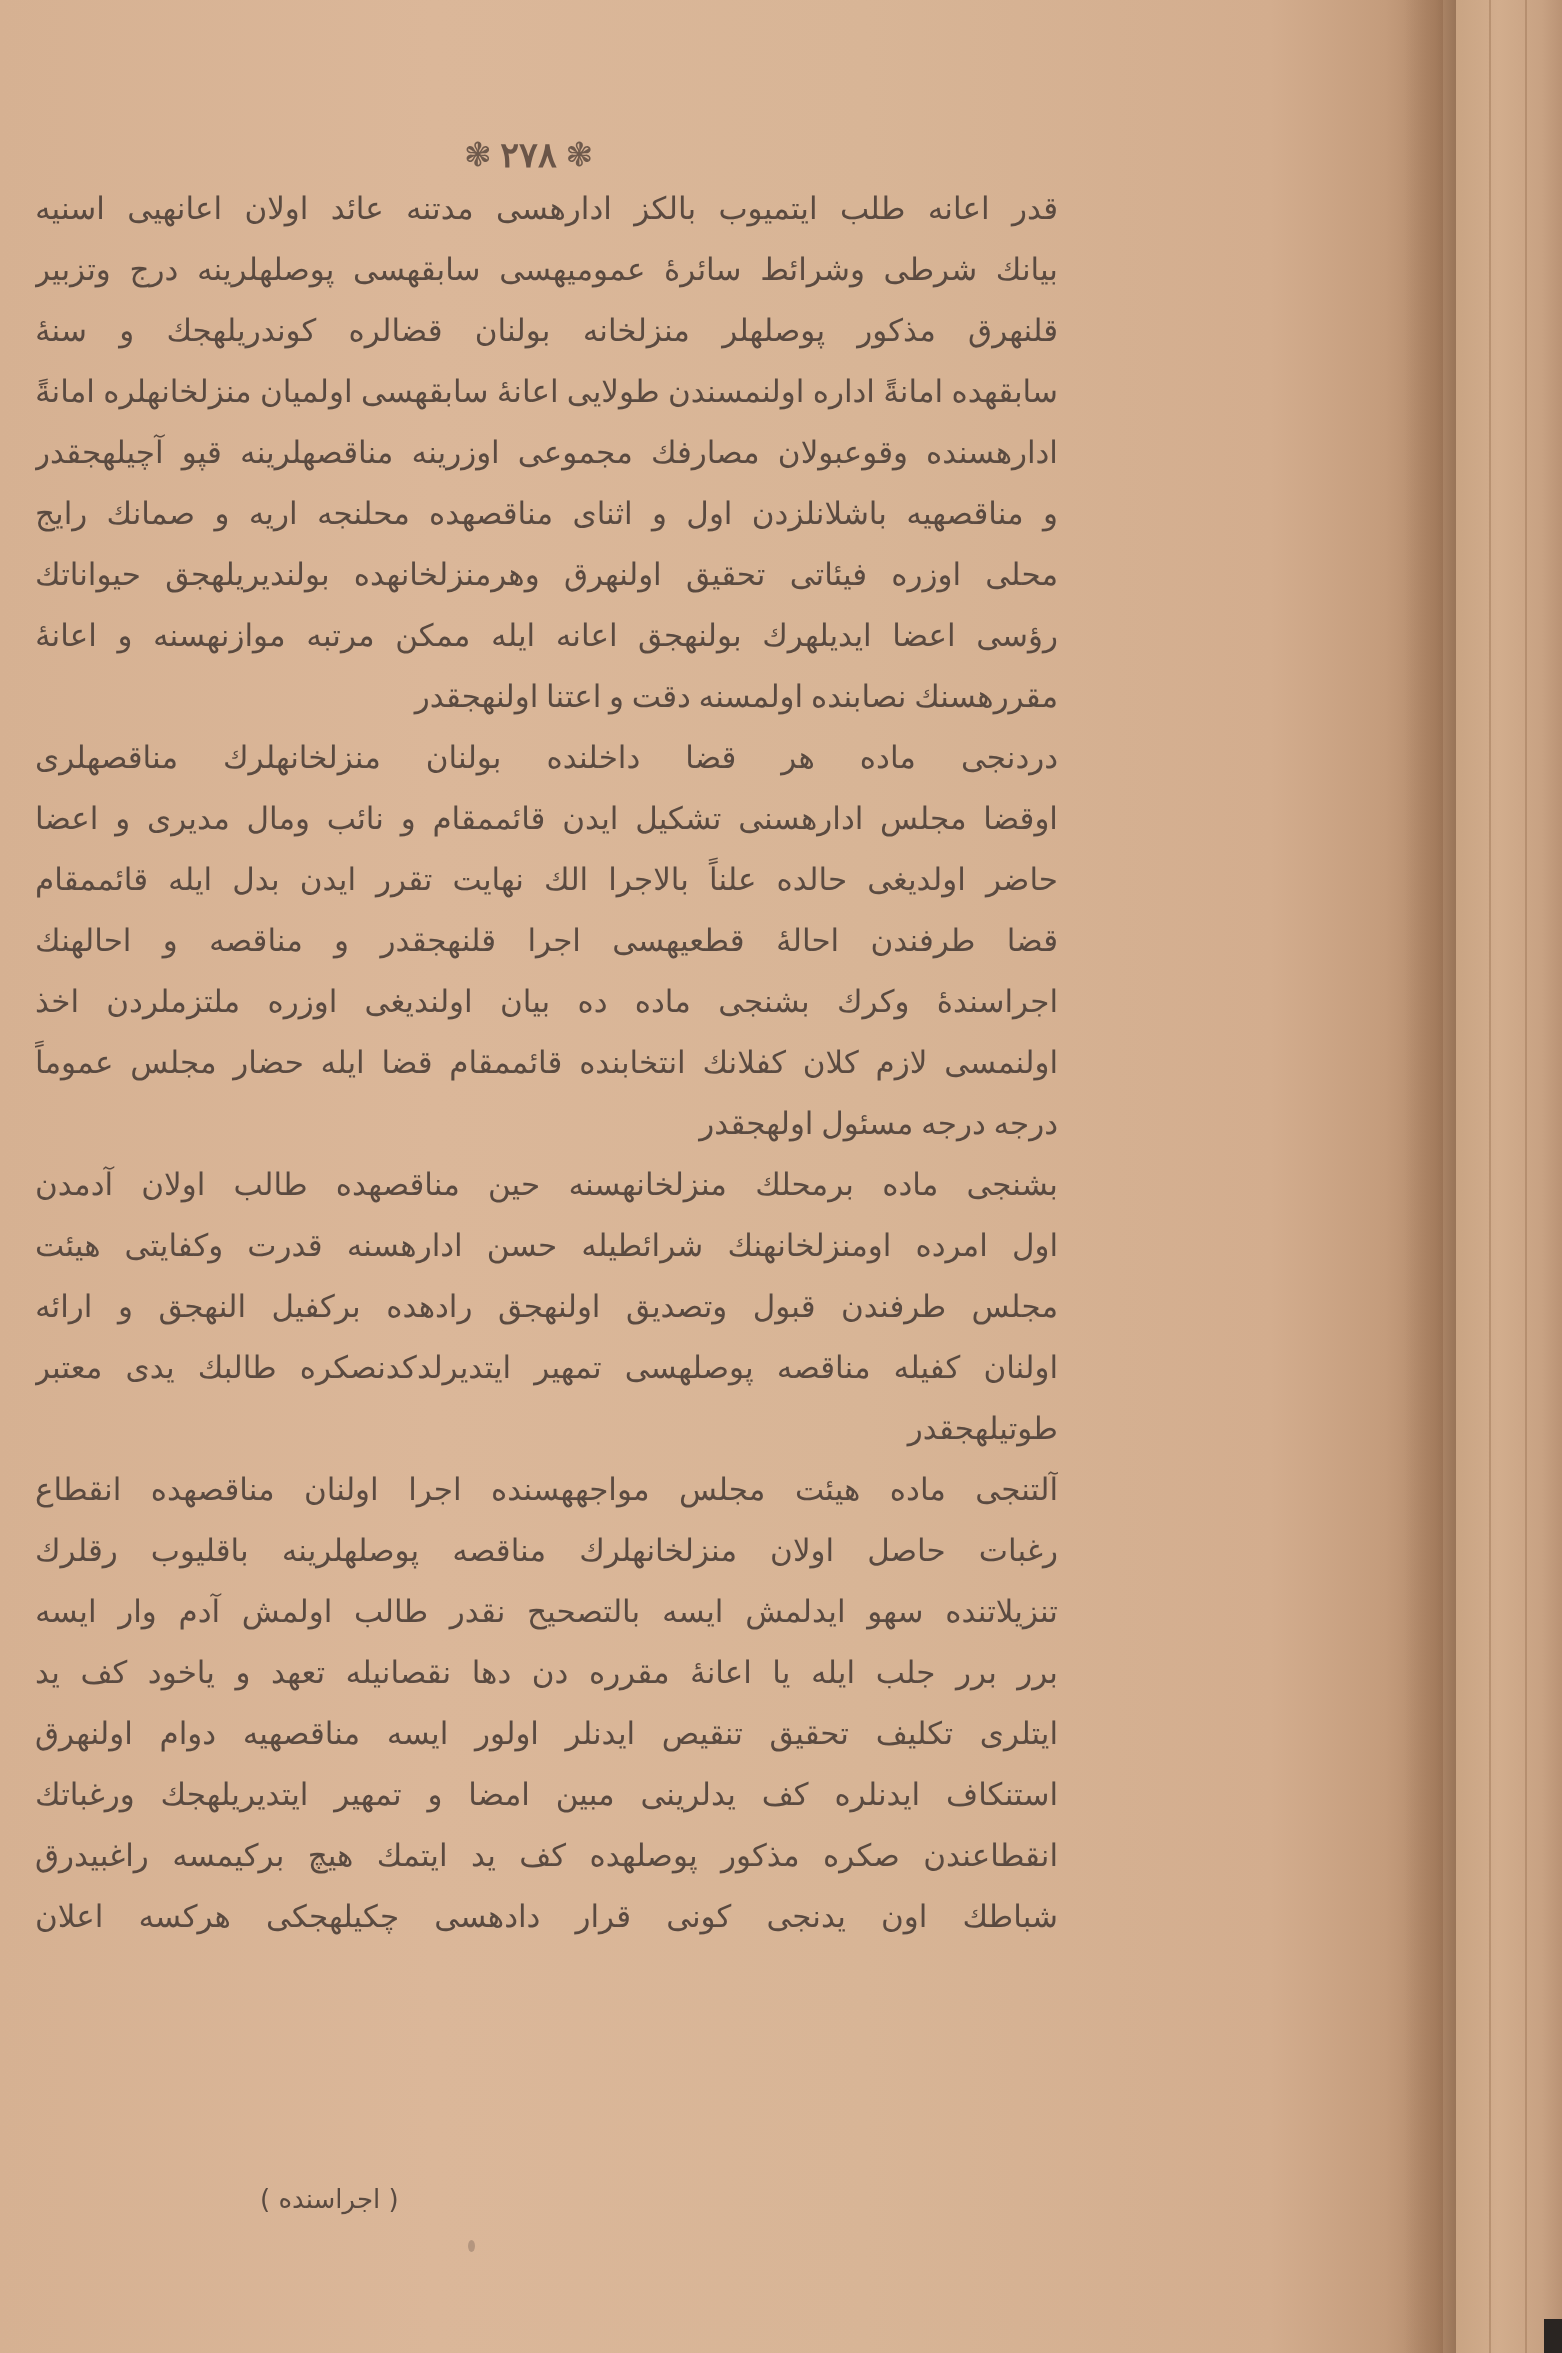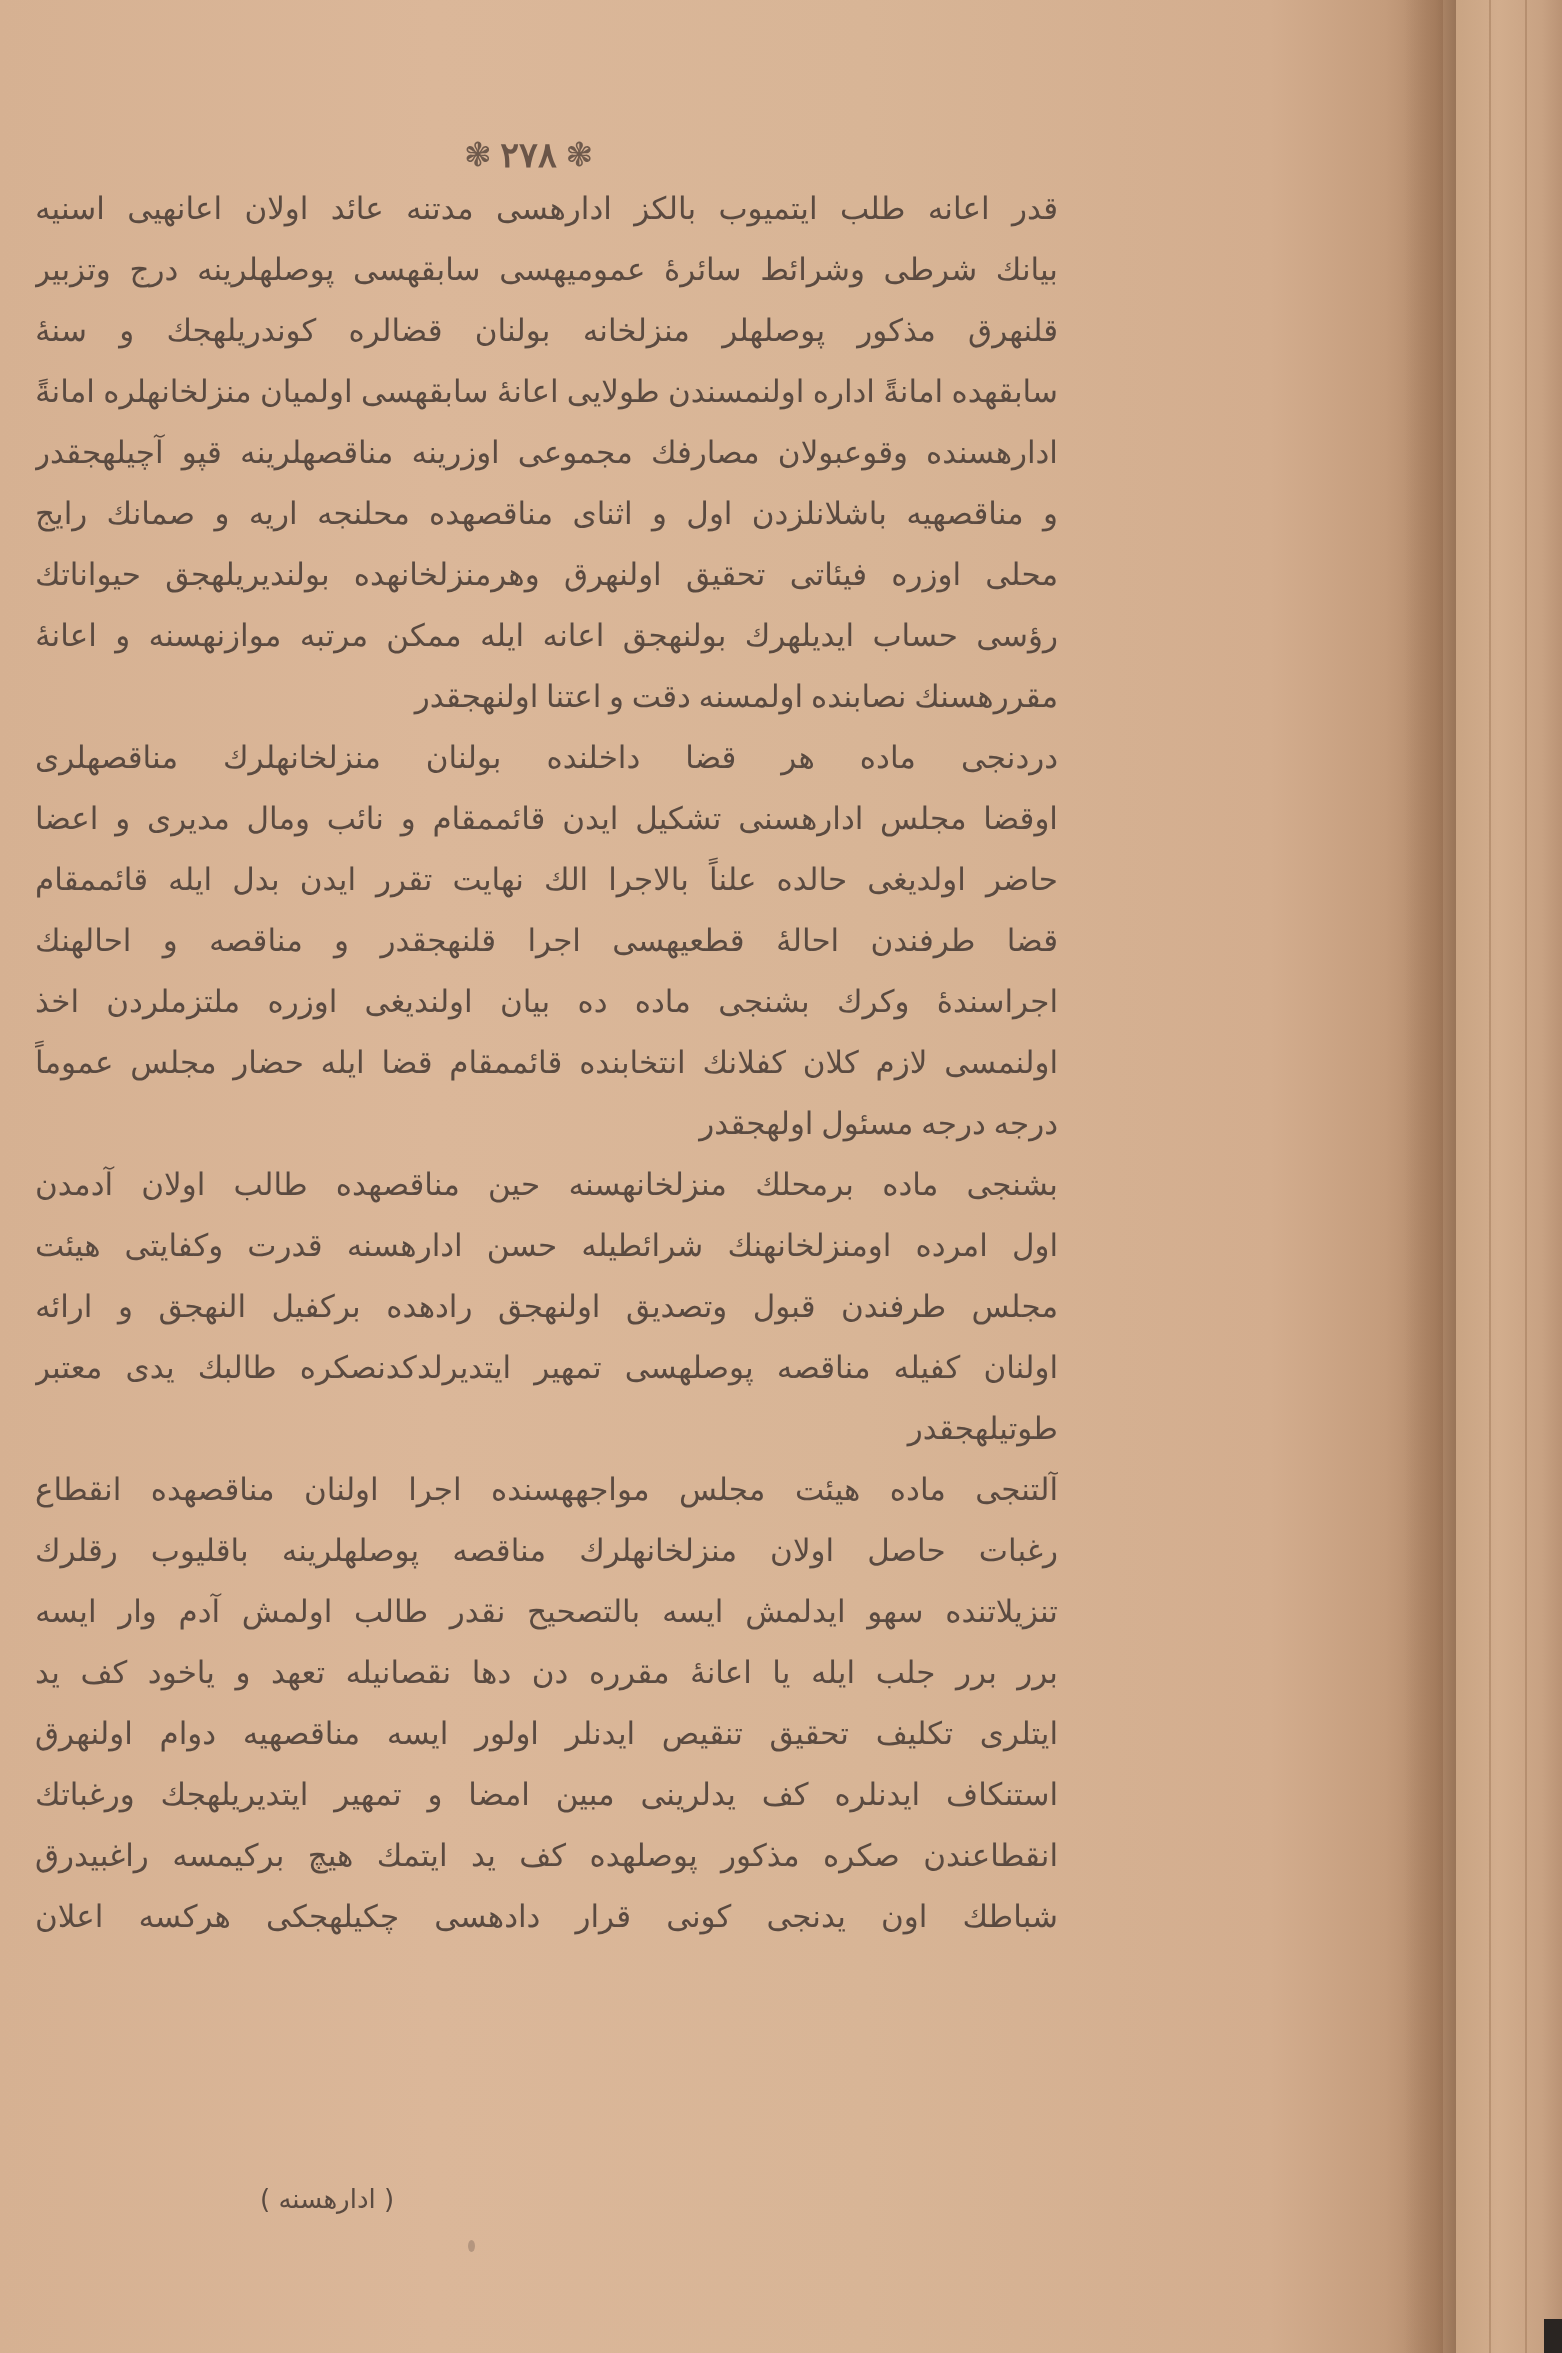--- a/index.html
+++ b/index.html
@@ -60,21 +60,21 @@
   </div>
 
   <div class="text-block" id="text-block">
       <div class="line">قدر اعانه طلب ایتمیوب بالکز ادارهسی مدتنه عائد اولان اعانهیی اسنیه</div>
       <div class="line">بیانك شرطی وشرائط سائرهٔ عمومیهسی سابقهسی پوصلهلرینه درج وتزبیر</div>
       <div class="line">قلنهرق مذکور پوصلهلر منزلخانه بولنان قضالره کوندریلهجك و سنهٔ</div>
       <div class="line">سابقهده امانةً اداره اولنمسندن طولایی اعانهٔ سابقهسی اولمیان منزلخانهلره امانةً</div>
       <div class="line">ادارهسنده وقوعبولان مصارفك مجموعی اوزرینه مناقصهلرینه قپو آچیلهجقدر</div>
       <div class="line">و مناقصهیه باشلانلزدن اول و اثنای مناقصهده محلنجه اریه و صمانك رایج</div>
       <div class="line">محلی اوزره فیئاتی تحقیق اولنهرق وهرمنزلخانهده بولندیریلهجق حیواناتك</div>
-      <div class="line">رؤسی حساب ایدیلهرك بولنهجق اعانه ایله ممکن مرتبه موازنهسنه و اعانهٔ</div>
+      <div class="line">رؤسی اعضا ایدیلهرك بولنهجق اعانه ایله ممکن مرتبه موازنهسنه و اعانهٔ</div>
       <div class="line short">مقررهسنك نصابنده اولمسنه دقت و اعتنا اولنهجقدر</div>
       <div class="line">دردنجی ماده     هر قضا داخلنده بولنان منزلخانهلرك مناقصهلری</div>
       <div class="line">اوقضا مجلس ادارهسنی تشکیل ایدن قائممقام و نائب ومال مدیری و اعضا</div>
       <div class="line">حاضر اولدیغی حالده علناً بالاجرا الك نهایت تقرر ایدن بدل ایله قائممقام</div>
       <div class="line">قضا طرفندن احالهٔ قطعیهسی اجرا قلنهجقدر و مناقصه و احالهنك</div>
       <div class="line">اجراسندهٔ وکرك بشنجی ماده ده بیان اولندیغی اوزره ملتزملردن اخذ</div>
       <div class="line">اولنمسی لازم کلان کفلانك انتخابنده قائممقام قضا ایله حضار مجلس عموماً</div>
       <div class="line short">درجه درجه مسئول اولهجقدر</div>
       <div class="line">بشنجی ماده     برمحلك منزلخانهسنه حین مناقصهده طالب اولان آدمدن</div>
       <div class="line">اول امرده اومنزلخانهنك شرائطیله حسن ادارهسنه قدرت وکفایتی هیئت</div>
@@ -84,21 +84,21 @@
       <div class="line">آلتنجی ماده     هیئت مجلس مواجههسنده اجرا اولنان مناقصهده انقطاع</div>
       <div class="line">رغبات حاصل اولان منزلخانهلرك مناقصه پوصلهلرینه باقلیوب رقلرك</div>
       <div class="line">تنزیلاتنده سهو ایدلمش ایسه بالتصحیح نقدر طالب اولمش آدم وار ایسه</div>
       <div class="line">برر برر جلب ایله یا اعانهٔ مقرره دن دها نقصانیله تعهد و یاخود کف ید</div>
       <div class="line">ایتلری تکلیف تحقیق تنقیص ایدنلر اولور ایسه مناقصهیه دوام اولنهرق</div>
       <div class="line">استنکاف ایدنلره کف یدلرینی مبین امضا و تمهیر ایتدیریلهجك ورغباتك</div>
       <div class="line">انقطاعندن صکره مذکور پوصلهده کف ید ایتمك هیچ برکیمسه راغبیدرق</div>
       <div class="line">شباطك اون یدنجی کونی قرار دادهسی چکیلهجکی هرکسه اعلان</div>
     </div>
 
-  <div class="closing">( ادارهسنه )</div>
+  <div class="closing">( اجراسنده )</div>
   <div class="smudge"></div>
 </div>
 <div class="gutter-shadow"></div>
 <div class="edge-strip">
   <div class="edge-line" style="left:33px"></div>
   <div class="edge-line" style="left:69px"></div>
 </div>
 <div class="corner-dark"></div>
 
 

